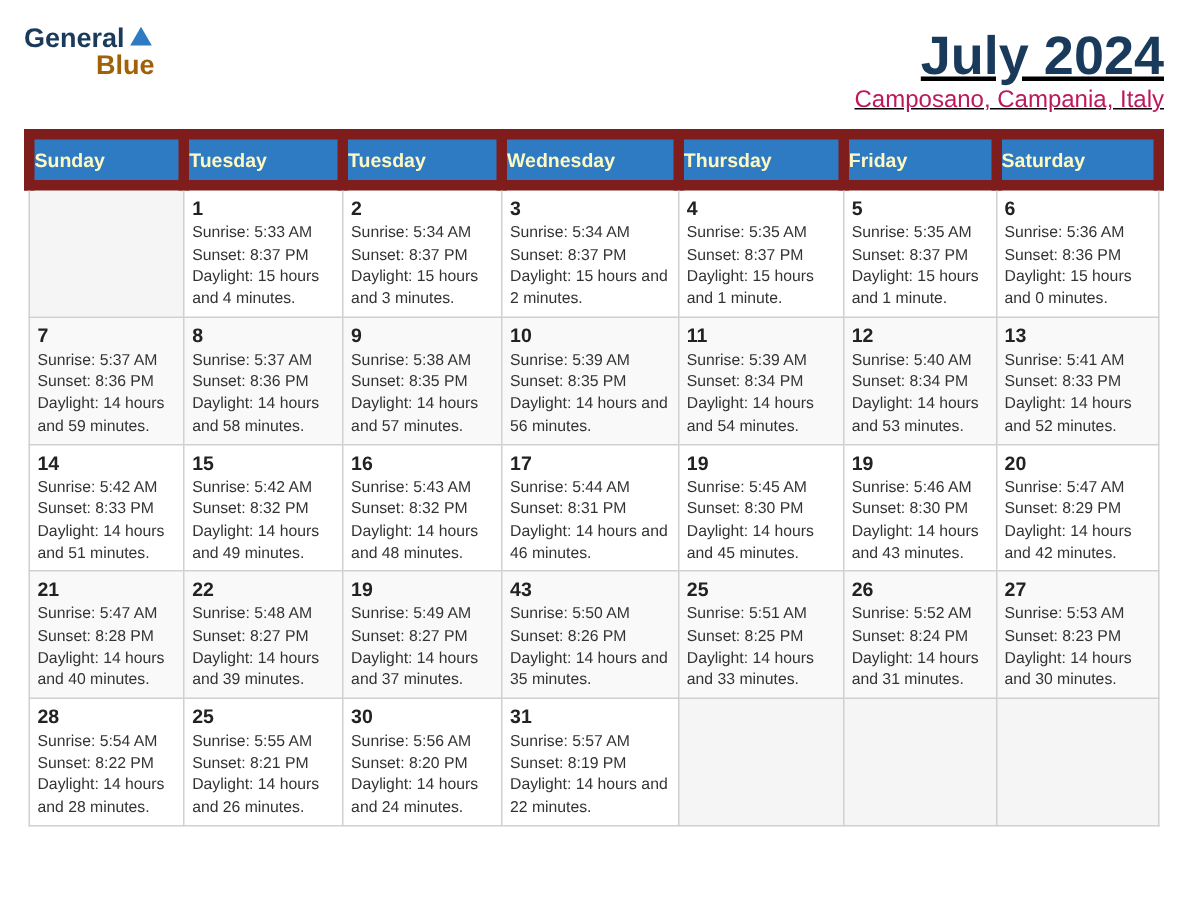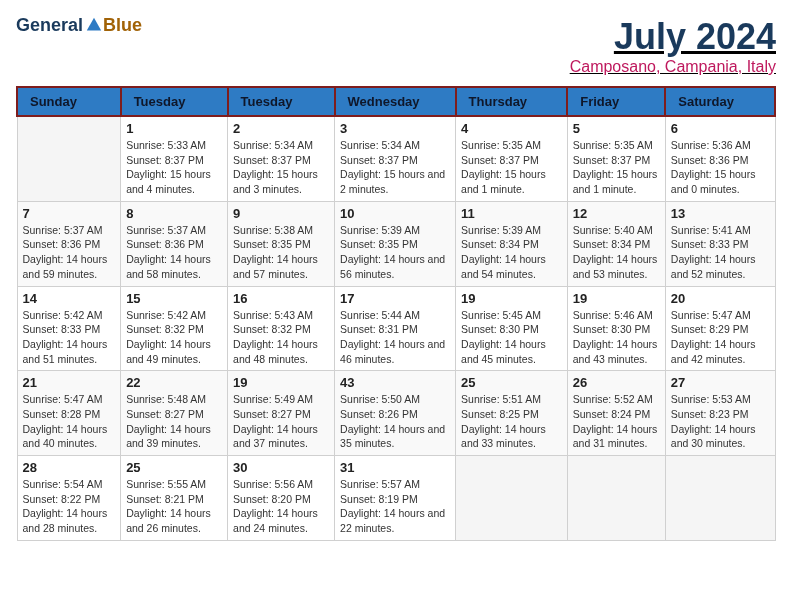--- a/index.html
+++ b/index.html
@@ -11,21 +11,22 @@
       padding: 16px;
     }
     .header {
       display: flex;
       justify-content: space-between;
       align-items: flex-start;
       margin-bottom: 10px;
     }
     .logo {
       display: flex;
-      align-items: center;
+      flex-direction: column;
+      align-items: flex-end;
     }
     .logo-general {
       font-size: 18px;
       font-weight: bold;
       color: #1a3a5c;
       line-height: 1;
     }
     .logo-blue {
       font-size: 18px;
       font-weight: bold;
@@ -55,26 +56,26 @@
       font-size: 16px;
       color: #be185d;
     }
     table {
       width: 100%;
       border-collapse: collapse;
       font-size: 11px;
     }
     thead tr th {
       background-color: #2e7bc4;
-      color: #0f172a;
-      padding: 6px 12px;
+      color: #fef9c3;
+      padding: 6px 0;
       text-align: left;
       font-size: 13px;
       font-weight: bold;
-      border: 2px solid #7f1d1d;
+      border: 7px solid #7f1d1d;
     }
     tbody tr td {
       border: 1px solid #d0d0d0;
       vertical-align: top;
       padding: 4px 5px;
       min-height: 70px;
       background: #fff;
     }
     tbody tr:nth-child(even) td {
       background: #f9f9f9;

